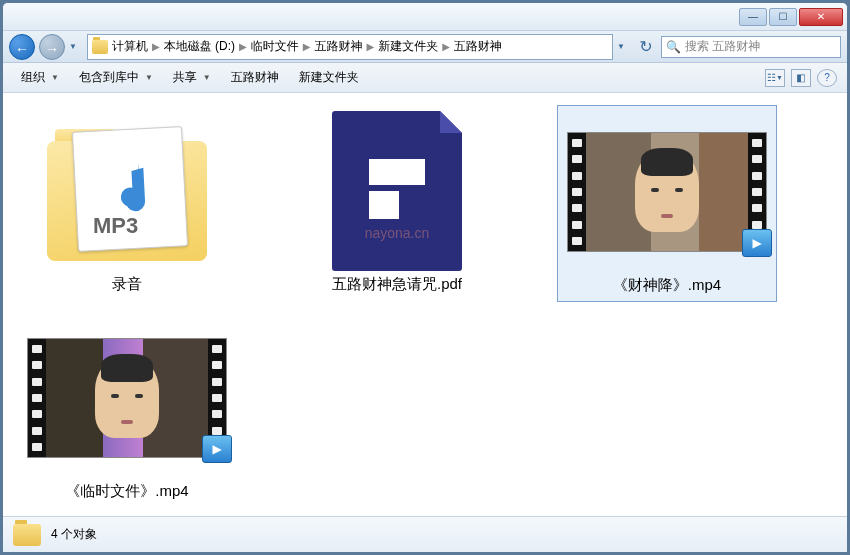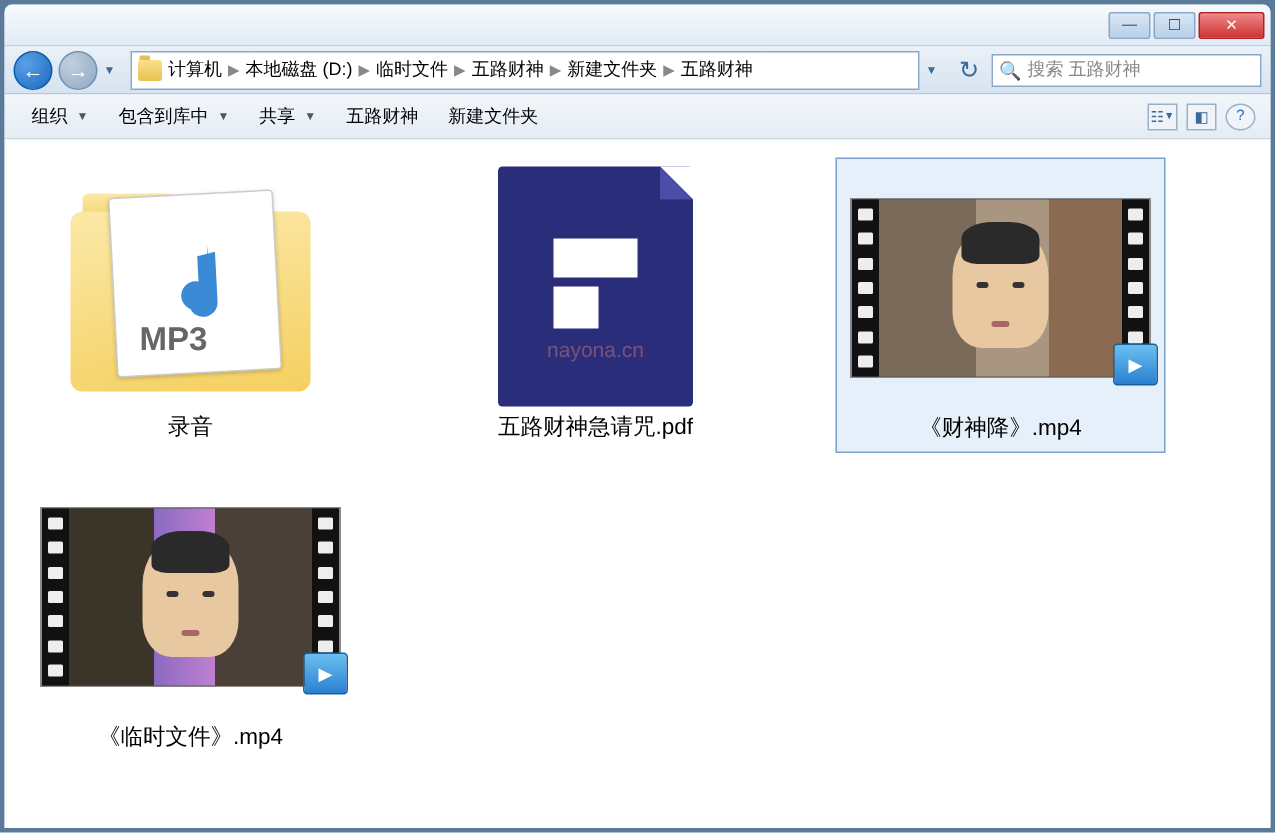--- a/index.html
+++ b/index.html
@@ -217,14 +217,18 @@
                 <div class="mouth"></div>
               </div>
             </div>
             <div class="play-badge">▶</div>
           </div>
         </div>
         <div class="item-label">《临时文件》.mp4</div>
       </div>
     </div>
 
+  <div class="statusbar">
+    <div class="sb-folder"></div>
+    <span>4 个对象</span>
+  </div>
 
 </div>
 
 </body></html>

